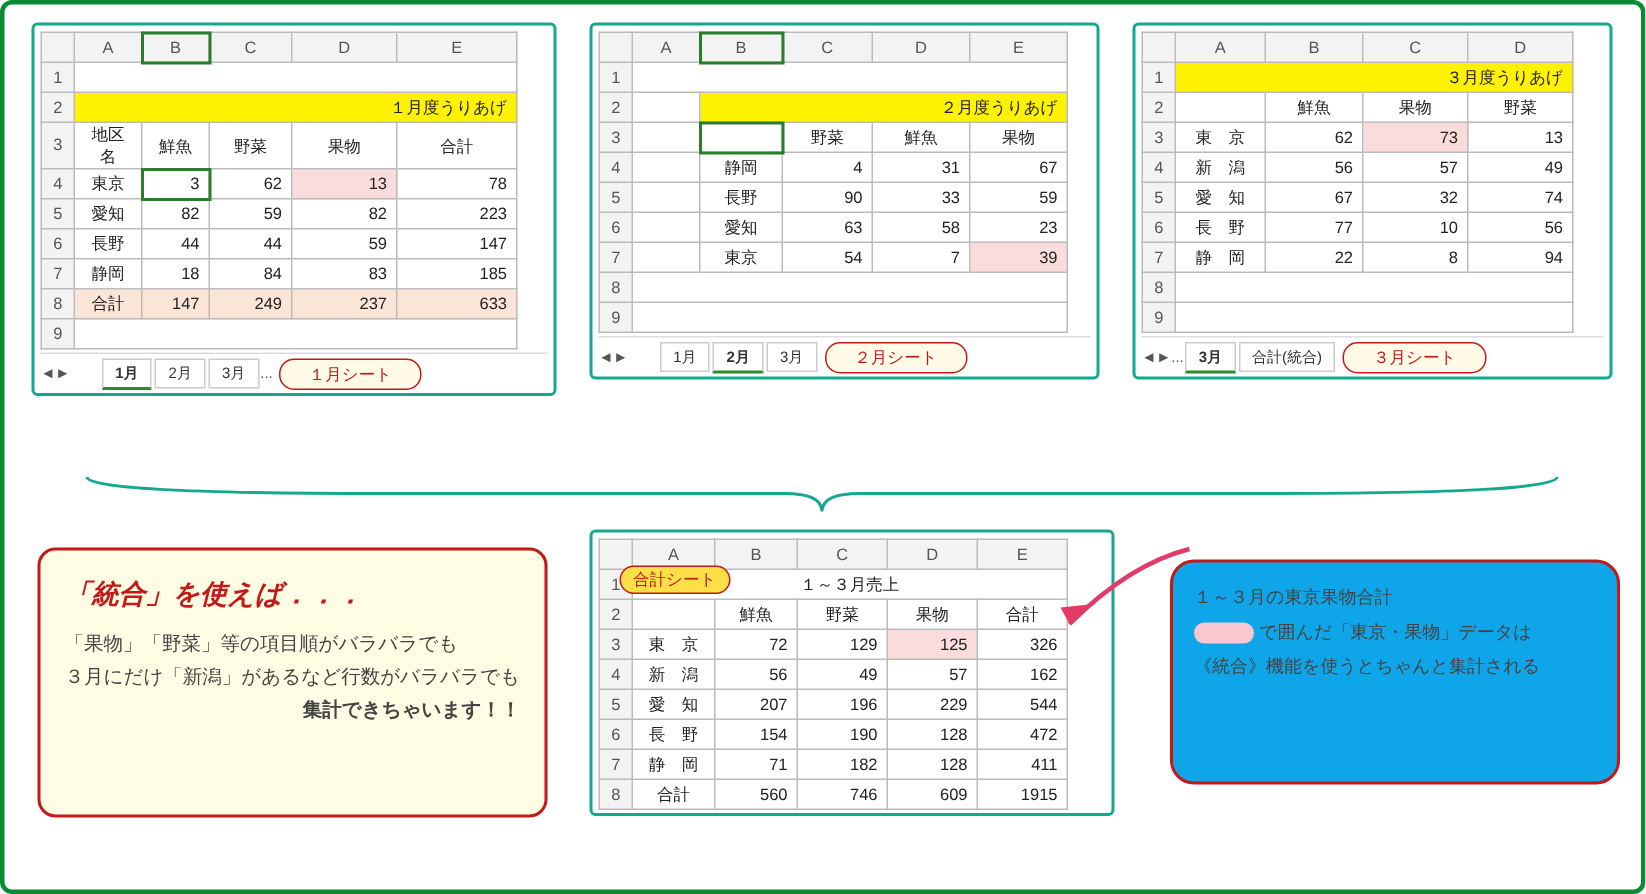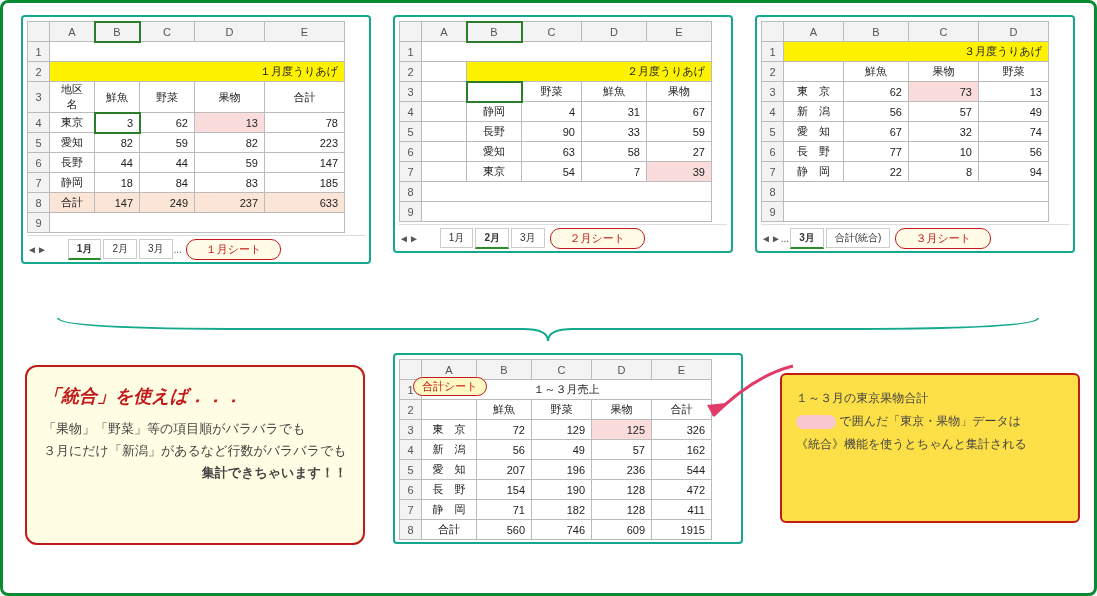--- a/index.html
+++ b/index.html
@@ -15,28 +15,28 @@
   table.grid .colhdr{text-align:center;background:#f3f3f3;color:#555;border:1px solid #bbb;}
   table.grid .lefttxt{text-align:center;margin-top:34px;}
   .yellow{background:#fff200 !important;text-align:center;}
   .pink{background:#fadcdc;}
   .pinkrow td{background:#fbe5d6;}
   .sel{outline:2px solid #2b7d2b;outline-offset:-1px;}
   .selrow{background:#eaf6ea;}
   .note-left{position:absolute;left:22px;top:362px;width:340px;height:180px;border:2px solid #c21919;border-radius:12px;background:#fffde3;padding:14px 16px;box-sizing:border-box;font-size:13px;color:#444;line-height:1.7;}
   .note-left .title{color:#c21919;font-size:18px;font-weight:bold;margin-bottom:6px;font-style:italic;}
   .note-left .right{display:block;text-align:right;font-weight:bold;}
-  .note-right{position:absolute;right:14px;top:370px;width:300px;height:150px;border:2px solid #c21919;border-radius:6px;background:#fde047;padding:12px 14px;box-sizing:border-box;font-size:12px;color:#444;line-height:1.9;}
+  .note-right{position:absolute;right:14px;top:370px;width:300px;height:150px;border:2px solid #c21919;border-radius:16px;background:#0ea5e9;padding:12px 14px;box-sizing:border-box;font-size:12px;color:#444;line-height:1.9;}
   .note-right .chip{display:inline-block;width:40px;height:14px;border-radius:7px;background:#f9c7cf;vertical-align:middle;}
   
   .brace{position:absolute;left:50px;top:312px;width:990px;height:28px;}
   .brace svg{width:100%;height:100%;}
   .arrow{position:absolute;left:690px;top:358px;width:110px;height:80px;}
   .arrow svg{width:100%;height:100%;}
-  .label-chip{position:absolute;border:1.5px solid #c21919;border-radius:10px;padding:1px 8px;color:#c21919;font-size:11px;background:#fef9c3;z-index:3;}
+  .label-chip{position:absolute;border:1.5px solid #c21919;border-radius:10px;padding:1px 8px;color:#c21919;font-size:11px;background:#fde047;z-index:3;}
 </style>
 </head>
 <body>
 
 <div class="page">
 
   <div class="mini" style="position:absolute;left:18px;top:12px;width:350px;">
     <table class="grid">
       <tbody>
           <tr>
@@ -164,21 +164,21 @@
         <td>90</td>
         <td>33</td>
         <td>59</td>
       </tr>
       <tr>
             <td class="rowhdr">6</td>
             <td></td>
         <td class="lefttxt">愛知</td>
         <td>63</td>
         <td>58</td>
-        <td>27</td>
+        <td>23</td>
       </tr>
       <tr>
             <td class="rowhdr">7</td>
             <td></td>
         <td class="lefttxt">東京</td>
         <td>54</td>
         <td>7</td>
         <td class="pink">39</td>
       </tr>
       <tr>
@@ -321,21 +321,21 @@
         <td>56</td>
         <td>49</td>
         <td>57</td>
         <td>162</td>
       </tr>
       <tr>
             <td class="rowhdr">5</td>
         <td class="lefttxt">愛　知</td>
         <td>207</td>
         <td>196</td>
-        <td>236</td>
+        <td>229</td>
         <td>544</td>
       </tr>
       <tr>
             <td class="rowhdr selrow">6</td>
         <td class="lefttxt">長　野</td>
         <td>154</td>
         <td>190</td>
         <td>128</td>
         <td>472</td>
       </tr>

